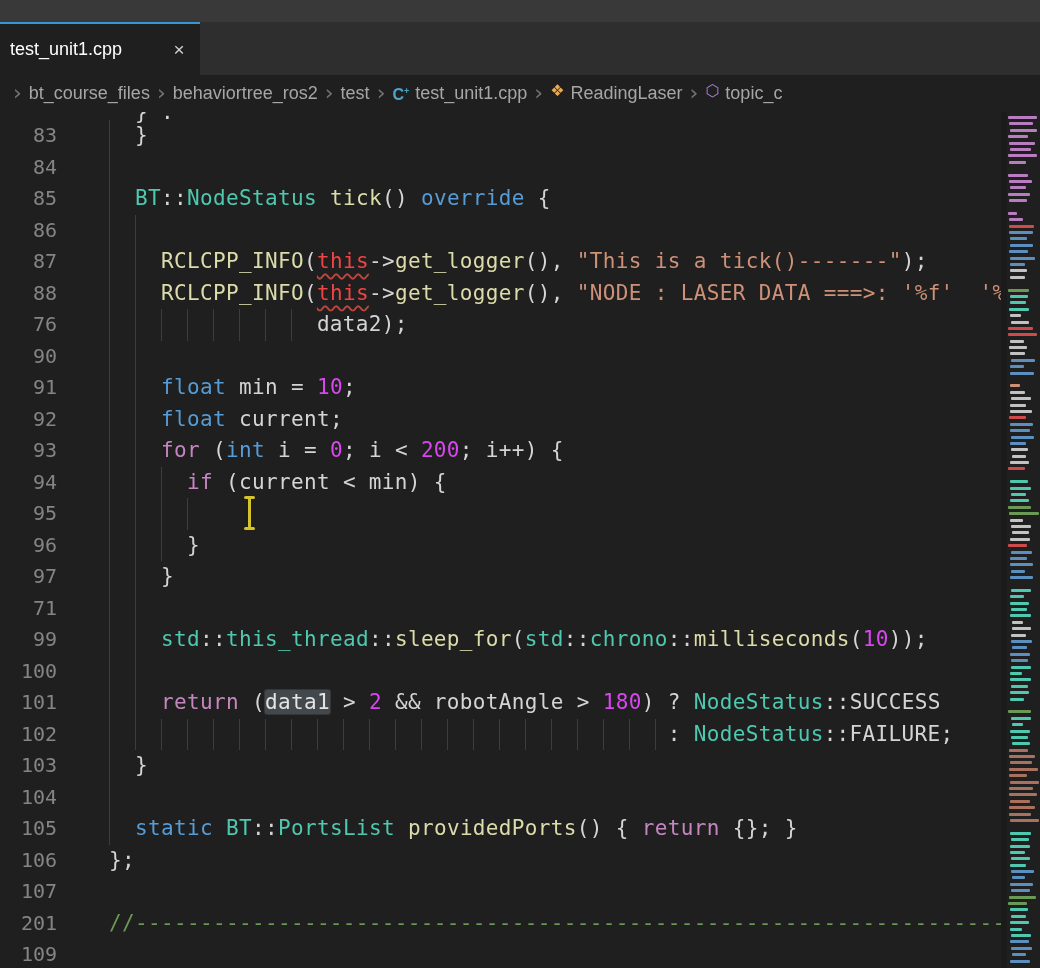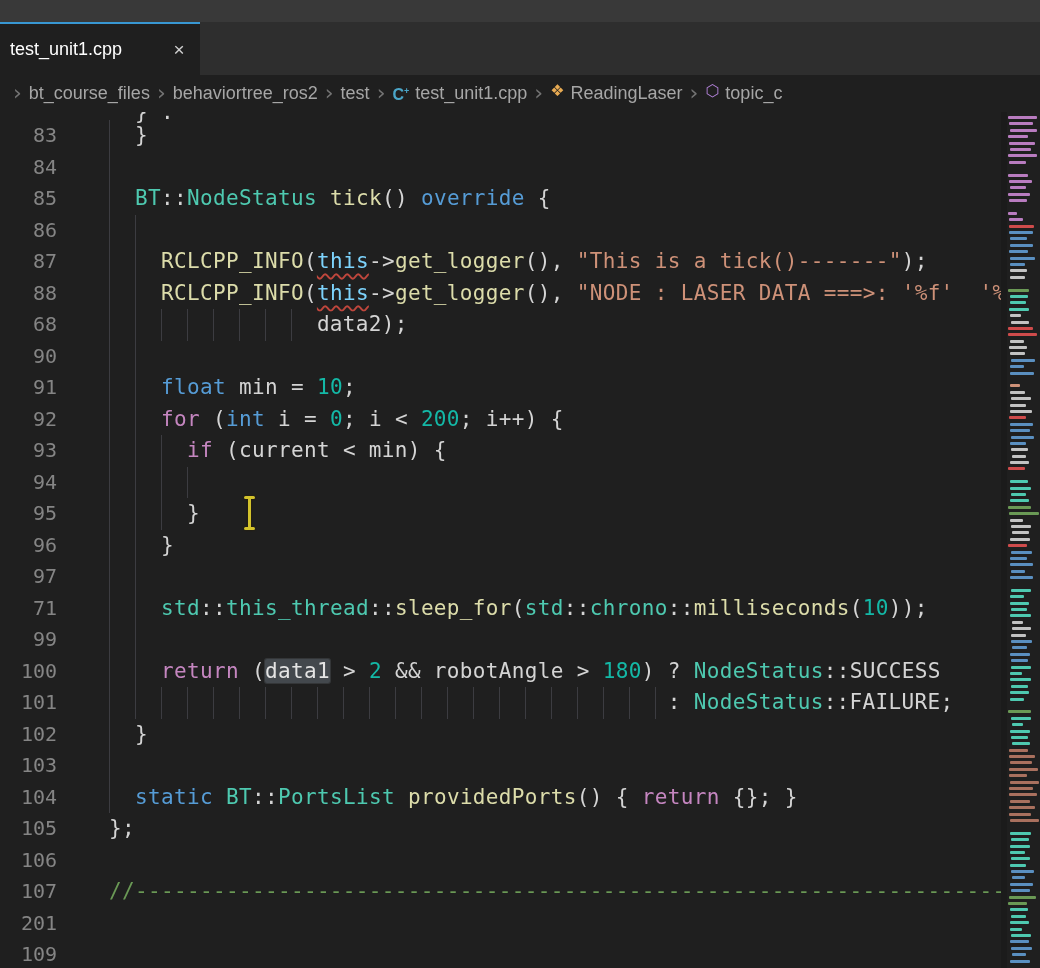--- a/index.html
+++ b/index.html
@@ -31,22 +31,22 @@
   .gutter{width:83px;box-sizing:border-box;padding-top:8px;text-align:right;
           font-family:"DejaVu Sans Mono",monospace;font-size:20px;color:#858585;flex:none;}
   .gutter .ln{height:31.5px;line-height:31.5px;padding-right:26px;text-align:right;}
   .code-scroll{flex:1;overflow:hidden;position:relative;padding-top:8px;}
   .lines{position:relative;}
   .line{height:31.5px;line-height:31.5px;white-space:pre;position:relative;
         font-family:"DejaVu Sans Mono",monospace;font-size:21px;letter-spacing:.35px;color:#d4d4d4;}
   .line.frag{position:absolute;top:-23.5px;left:0;right:0;}
   .guide{position:absolute;top:0;bottom:0;width:1px;background:#3c3c41;}
   .tk-d{color:#d4d4d4}.tk-k{color:#569cd6}.tk-c{color:#c586c0}.tk-t{color:#4ec9b0}
-  .tk-f{color:#dcdcaa}.tk-n{color:#14b8a6}.tk-s{color:#ce9178}.tk-m{color:#6a9955}
-  .tk-e{color:#7dd3fc;text-decoration:underline wavy #c0463c 1.5px;text-underline-offset:5px;}
+  .tk-f{color:#dcdcaa}.tk-n{color:#d946ef}.tk-s{color:#ce9178}.tk-m{color:#6a9955}
+  .tk-e{color:#ef4444;text-decoration:underline wavy #c0463c 1.5px;text-underline-offset:5px;}
   .tk-hd{color:#e4e4e4;background:rgba(125,140,152,.38);border-radius:2px;box-shadow:0 0 0 1px rgba(150,160,170,.18);}
 
   
   .mm-gap{width:6px;background:#1b1b1b;flex:none;}
   .minimap{width:33px;flex:none;padding-top:4px;box-sizing:border-box;overflow:hidden;}
   .mm-row{height:3px;margin-bottom:3.4px;border-radius:1px;}
   .mm-sp{height:6.4px;}
 
   
   .ibeam{position:absolute;left:160px;top:384px;width:13px;height:34px;pointer-events:none;filter:drop-shadow(0 0 1px rgba(40,30,0,.9));}
@@ -100,21 +100,21 @@
   </div>
 
 <div class="editor">
   <div class="gutter">
       <div class="ln">83</div>
       <div class="ln">84</div>
       <div class="ln">85</div>
       <div class="ln">86</div>
       <div class="ln">87</div>
       <div class="ln">88</div>
-      <div class="ln">68</div>
+      <div class="ln">76</div>
       <div class="ln">90</div>
       <div class="ln">91</div>
       <div class="ln">92</div>
       <div class="ln">93</div>
       <div class="ln">94</div>
       <div class="ln">95</div>
       <div class="ln">96</div>
       <div class="ln">97</div>
       <div class="ln">71</div>
       <div class="ln">99</div>
@@ -134,20 +134,21 @@
         <div class="line frag"><span class="tk-d">    } .   " "</span></div>
         <div class="line"><span class="guide" style="left: 26px;"></span><span class="tk-d">    }</span></div>
         <div class="line"><span class="guide" style="left: 26px;"></span></div>
         <div class="line"><span class="guide" style="left: 26px;"></span><span class="tk-d">    </span><span class="tk-t">BT</span><span class="tk-d">::</span><span class="tk-t">NodeStatus</span><span class="tk-d"> </span><span class="tk-f">tick</span><span class="tk-d">() </span><span class="tk-k">override</span><span class="tk-d"> {</span></div>
         <div class="line"><span class="guide" style="left: 26px;"></span><span class="guide" style="left: 52px;"></span></div>
         <div class="line"><span class="guide" style="left: 26px;"></span><span class="guide" style="left: 52px;"></span><span class="tk-d">      </span><span class="tk-f">RCLCPP_INFO</span><span class="tk-d">(</span><span class="tk-e">this</span><span class="tk-d">-&gt;</span><span class="tk-f">get_logger</span><span class="tk-d">(), </span><span class="tk-s">"This is a tick()-------"</span><span class="tk-d">);</span></div>
         <div class="line"><span class="guide" style="left: 26px;"></span><span class="guide" style="left: 52px;"></span><span class="tk-d">      </span><span class="tk-f">RCLCPP_INFO</span><span class="tk-d">(</span><span class="tk-e">this</span><span class="tk-d">-&gt;</span><span class="tk-f">get_logger</span><span class="tk-d">(), </span><span class="tk-s">"NODE : LASER DATA ===&gt;: '%f'  '%f'"</span></div>
         <div class="line"><span class="guide" style="left: 26px;"></span><span class="guide" style="left: 52px;"></span><span class="guide" style="left: 78px;"></span><span class="guide" style="left: 104px;"></span><span class="guide" style="left: 130px;"></span><span class="guide" style="left: 156px;"></span><span class="guide" style="left: 182px;"></span><span class="guide" style="left: 208px;"></span><span class="tk-d">                  data2);</span></div>
         <div class="line"><span class="guide" style="left: 26px;"></span><span class="guide" style="left: 52px;"></span></div>
         <div class="line"><span class="guide" style="left: 26px;"></span><span class="guide" style="left: 52px;"></span><span class="tk-d">      </span><span class="tk-k">float</span><span class="tk-d"> min = </span><span class="tk-n">10</span><span class="tk-d">;</span></div>
+        <div class="line"><span class="guide" style="left: 26px;"></span><span class="guide" style="left: 52px;"></span><span class="tk-d">      </span><span class="tk-k">float</span><span class="tk-d"> current;</span></div>
         <div class="line"><span class="guide" style="left: 26px;"></span><span class="guide" style="left: 52px;"></span><span class="tk-d">      </span><span class="tk-c">for</span><span class="tk-d"> (</span><span class="tk-k">int</span><span class="tk-d"> i = </span><span class="tk-n">0</span><span class="tk-d">; i &lt; </span><span class="tk-n">200</span><span class="tk-d">; i++) {</span></div>
         <div class="line"><span class="guide" style="left: 26px;"></span><span class="guide" style="left: 52px;"></span><span class="guide" style="left: 78px;"></span><span class="tk-d">        </span><span class="tk-c">if</span><span class="tk-d"> (current &lt; min) {</span></div>
         <div class="line"><span class="guide" style="left: 26px;"></span><span class="guide" style="left: 52px;"></span><span class="guide" style="left: 78px;"></span><span class="guide" style="left: 104px;"></span></div>
         <div class="line"><span class="guide" style="left: 26px;"></span><span class="guide" style="left: 52px;"></span><span class="guide" style="left: 78px;"></span><span class="tk-d">        }</span></div>
         <div class="line"><span class="guide" style="left: 26px;"></span><span class="guide" style="left: 52px;"></span><span class="tk-d">      }</span></div>
         <div class="line"><span class="guide" style="left: 26px;"></span><span class="guide" style="left: 52px;"></span></div>
         <div class="line"><span class="guide" style="left: 26px;"></span><span class="guide" style="left: 52px;"></span><span class="tk-d">      </span><span class="tk-t">std</span><span class="tk-d">::</span><span class="tk-t">this_thread</span><span class="tk-d">::</span><span class="tk-f">sleep_for</span><span class="tk-d">(</span><span class="tk-t">std</span><span class="tk-d">::</span><span class="tk-t">chrono</span><span class="tk-d">::</span><span class="tk-f">milliseconds</span><span class="tk-d">(</span><span class="tk-n">10</span><span class="tk-d">));</span></div>
         <div class="line"><span class="guide" style="left: 26px;"></span><span class="guide" style="left: 52px;"></span></div>
         <div class="line"><span class="guide" style="left: 26px;"></span><span class="guide" style="left: 52px;"></span><span class="tk-d">      </span><span class="tk-c">return</span><span class="tk-d"> (</span><span class="tk-hd">data1</span><span class="tk-d"> &gt; </span><span class="tk-n">2</span><span class="tk-d"> &amp;&amp; robotAngle &gt; </span><span class="tk-n">180</span><span class="tk-d">) ? </span><span class="tk-t">NodeStatus</span><span class="tk-d">::SUCCESS</span></div>
         <div class="line"><span class="guide" style="left: 26px;"></span><span class="guide" style="left: 52px;"></span><span class="guide" style="left: 78px;"></span><span class="guide" style="left: 104px;"></span><span class="guide" style="left: 130px;"></span><span class="guide" style="left: 156px;"></span><span class="guide" style="left: 182px;"></span><span class="guide" style="left: 208px;"></span><span class="guide" style="left: 234px;"></span><span class="guide" style="left: 260px;"></span><span class="guide" style="left: 286px;"></span><span class="guide" style="left: 312px;"></span><span class="guide" style="left: 338px;"></span><span class="guide" style="left: 364px;"></span><span class="guide" style="left: 390px;"></span><span class="guide" style="left: 416px;"></span><span class="guide" style="left: 442px;"></span><span class="guide" style="left: 468px;"></span><span class="guide" style="left: 494px;"></span><span class="guide" style="left: 520px;"></span><span class="guide" style="left: 546px;"></span><span class="guide" style="left: 572px;"></span><span class="tk-d">                                             : </span><span class="tk-t">NodeStatus</span><span class="tk-d">::FAILURE;</span></div>

